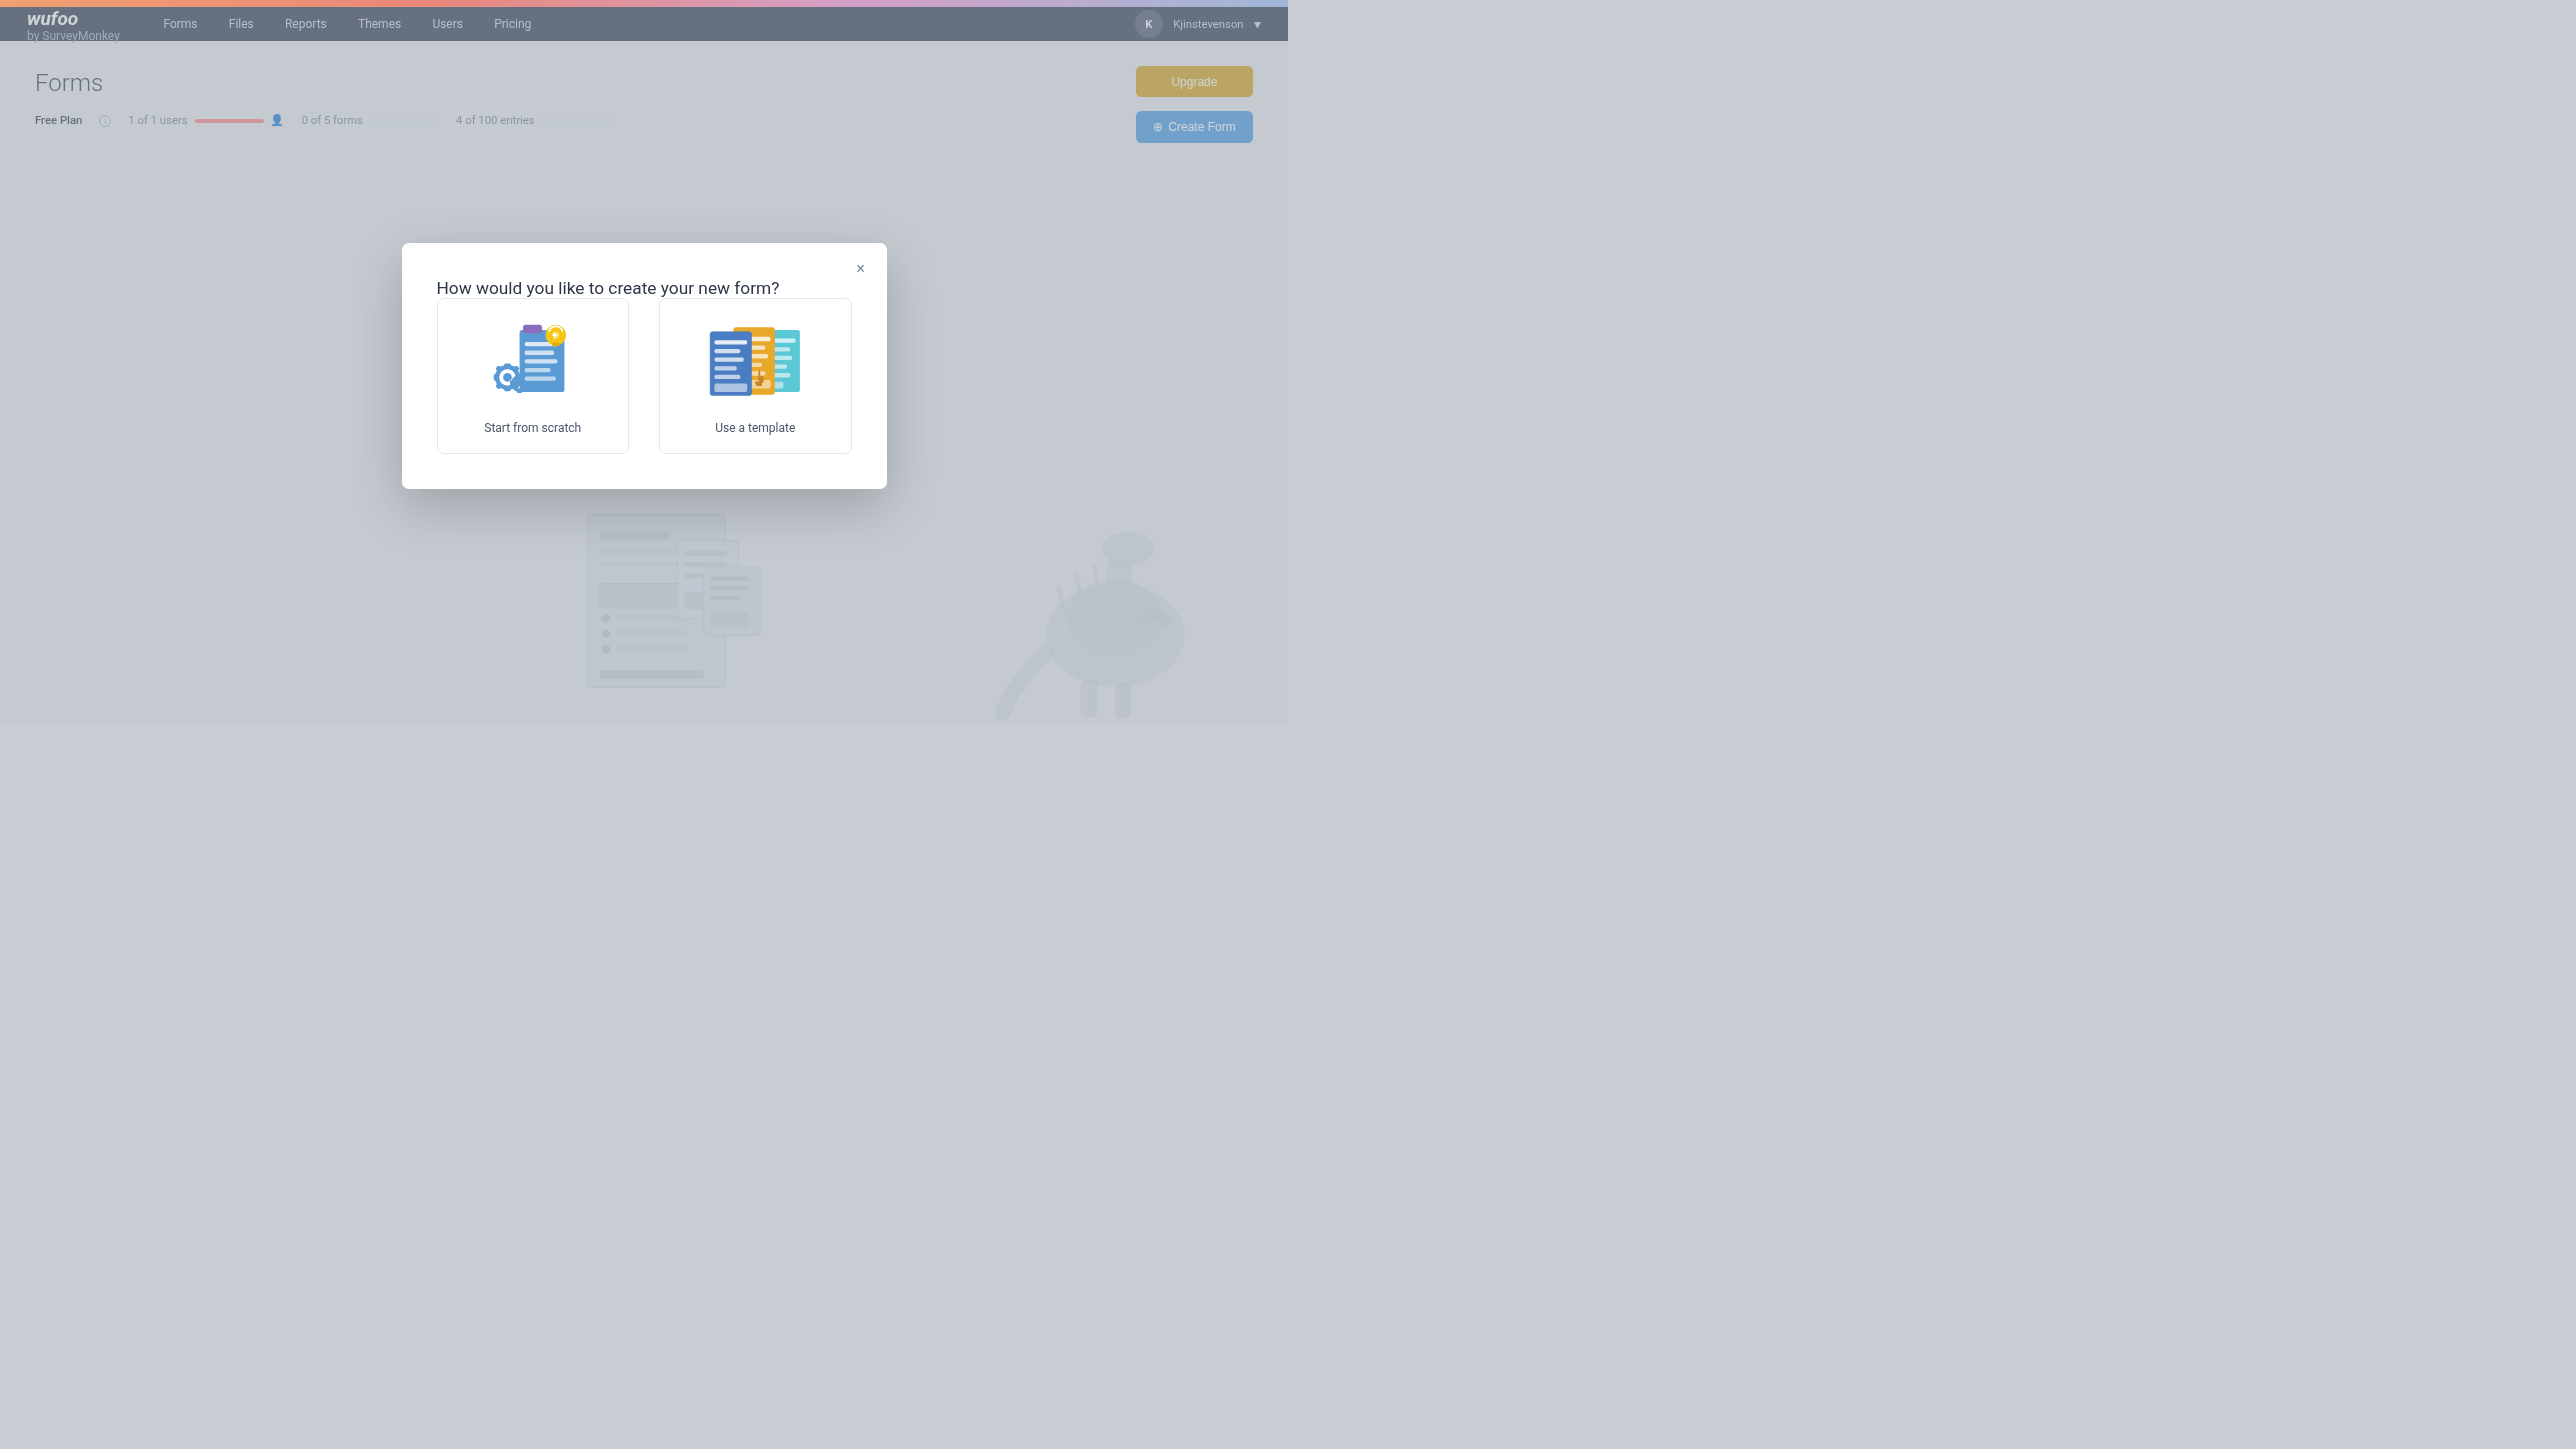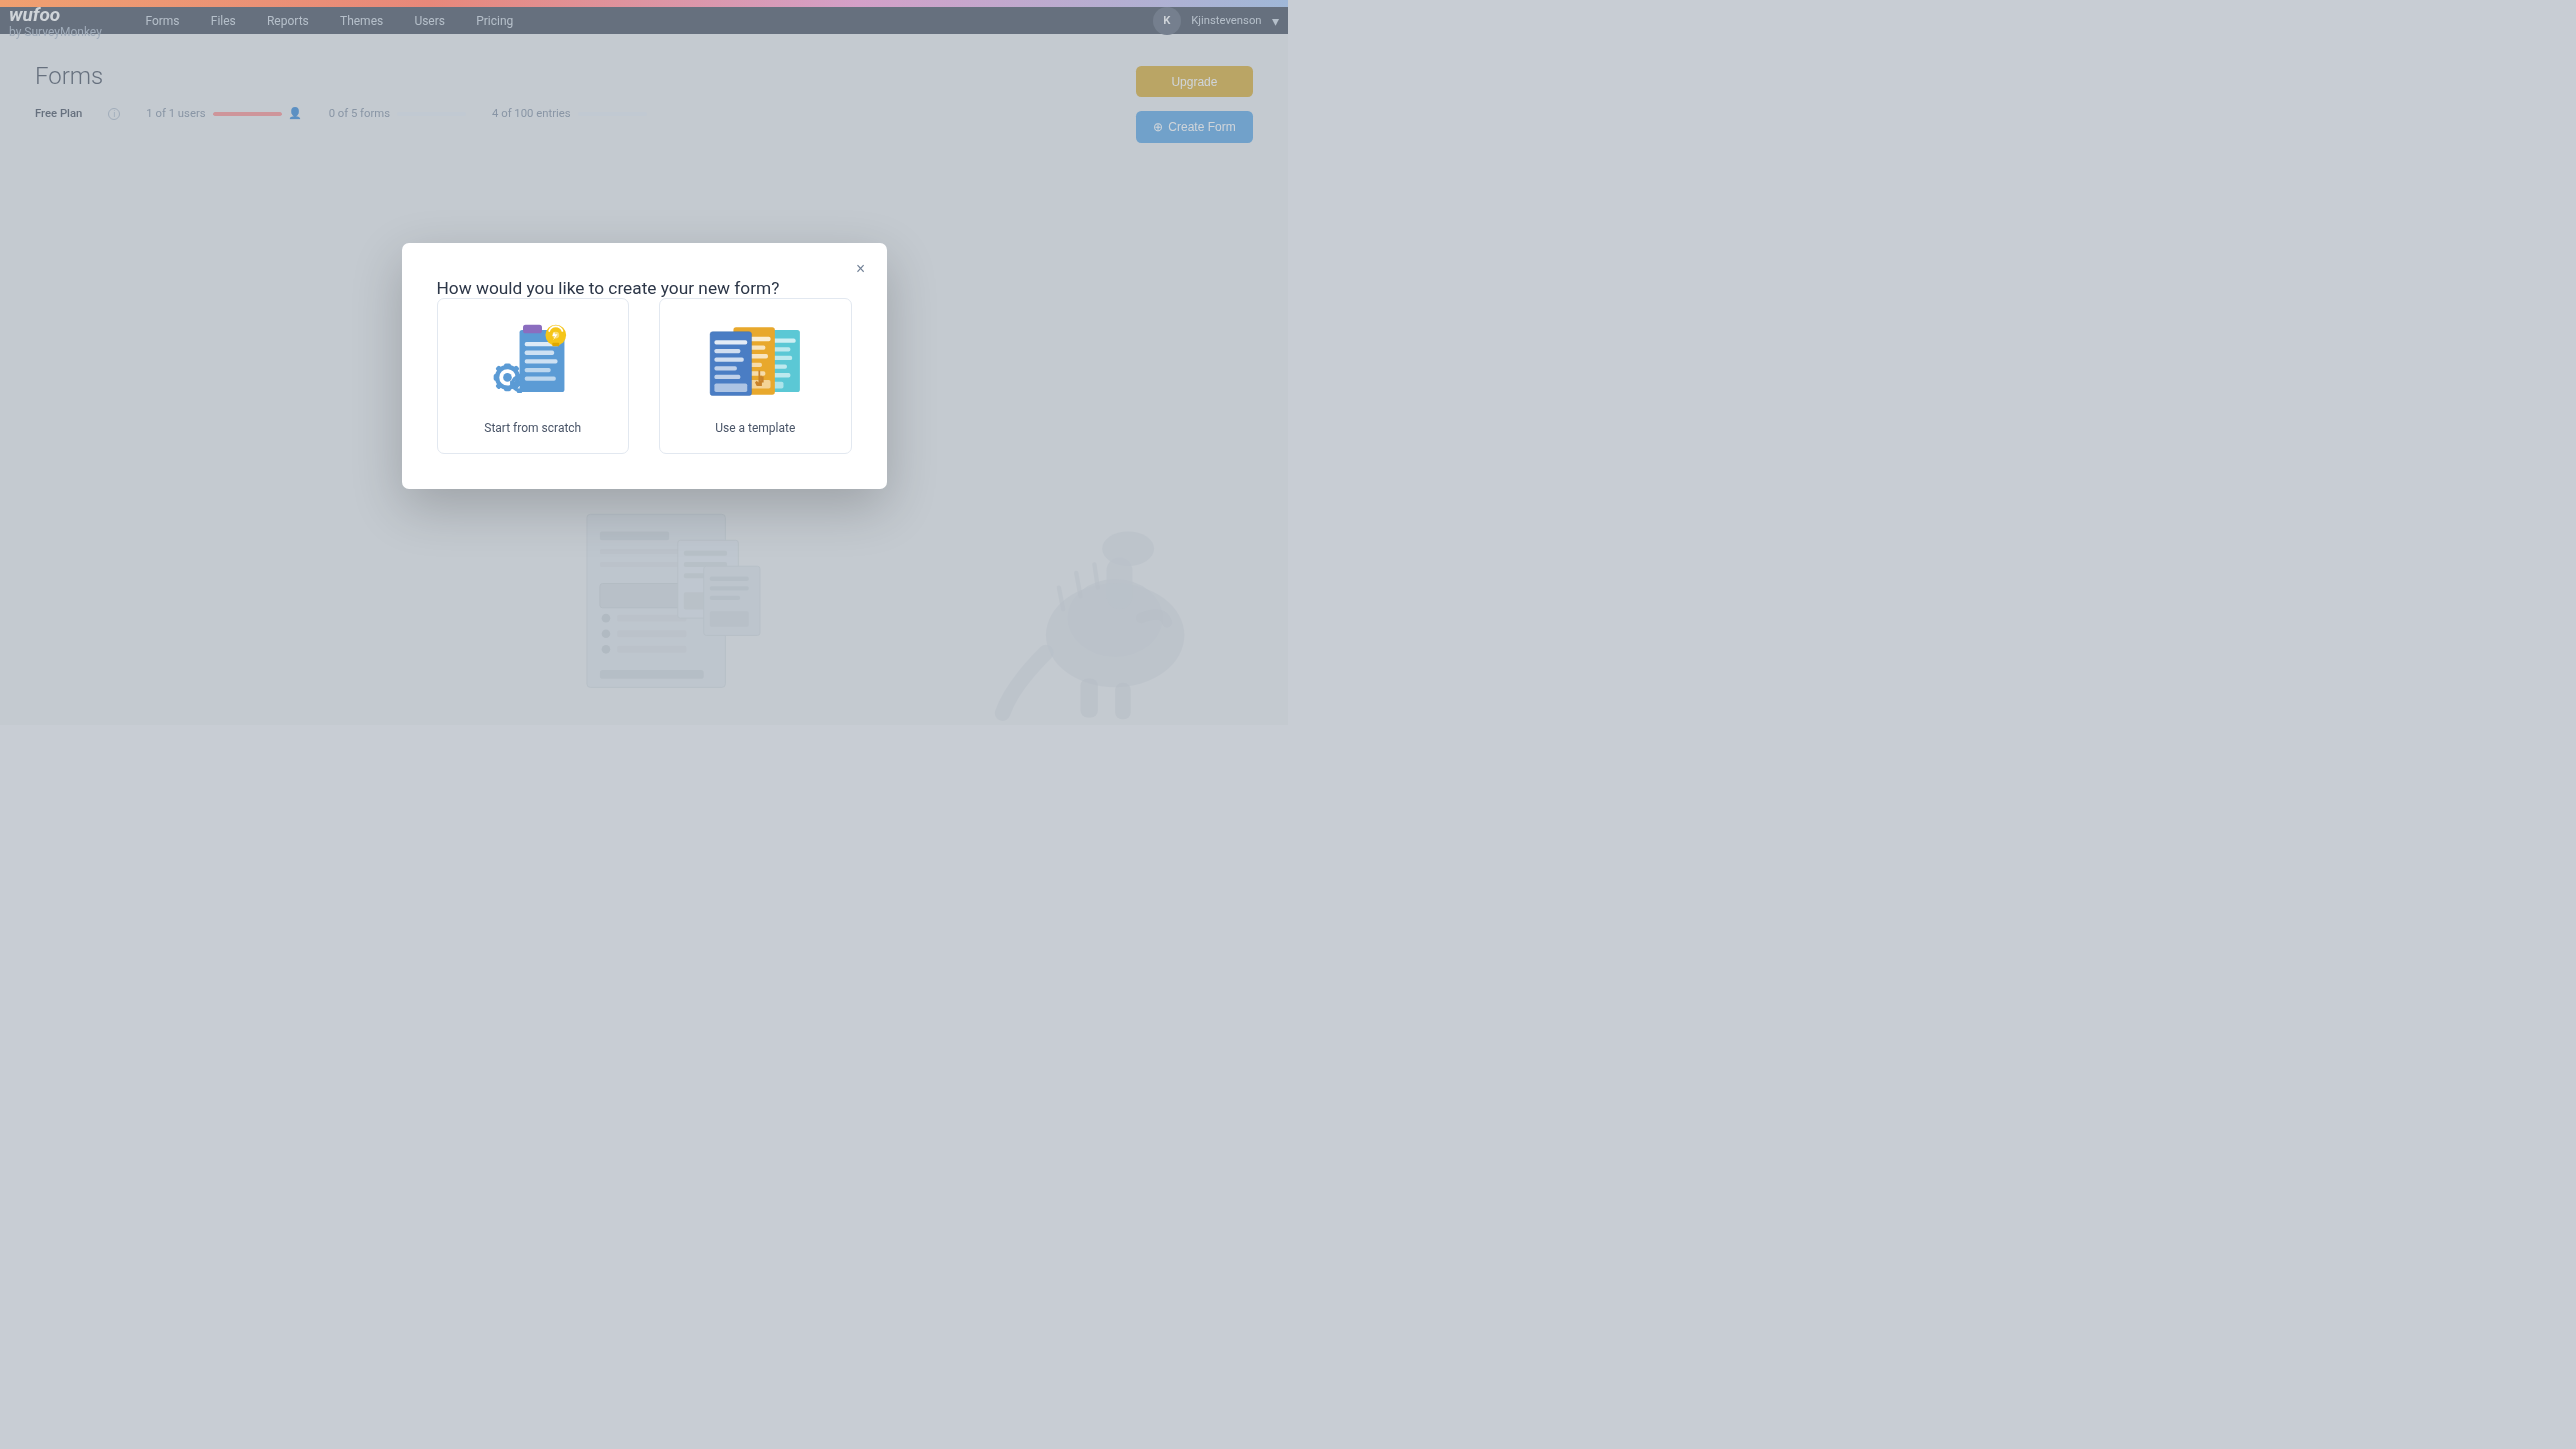--- a/index.html
+++ b/index.html
@@ -28,24 +28,24 @@
     .app {
       position: absolute;
       inset: 7px 0 0 0;
       background: #e8eaec;
       z-index: 1;
     }
 
     
     .navbar {
       background: #2d3748;
-      height: 27px;
-      display: flex;
-      align-items: center;
-      padding: 0 9px;
+      height: 34px;
+      display: flex;
+      align-items: center;
+      padding: 0 27px;
       gap: 0;
     }
 
     .logo {
       display: flex;
       align-items: center;
       margin-right: 28px;
     }
 
     .logo-text {
@@ -108,21 +108,21 @@
     .page-title {
       font-size: 24px;
       font-weight: 300;
       color: #2d3748;
       margin-bottom: 17.3px;
     }
 
     .plan-bar {
       display: flex;
       align-items: center;
-      gap: 26px;
+      gap: 17px;
       font-size: 11.3px;
       color: #718096;
       margin-bottom: 21px;
     }
 
     .plan-label {
       color: #2d3748;
       font-weight: 500;
     }
 

